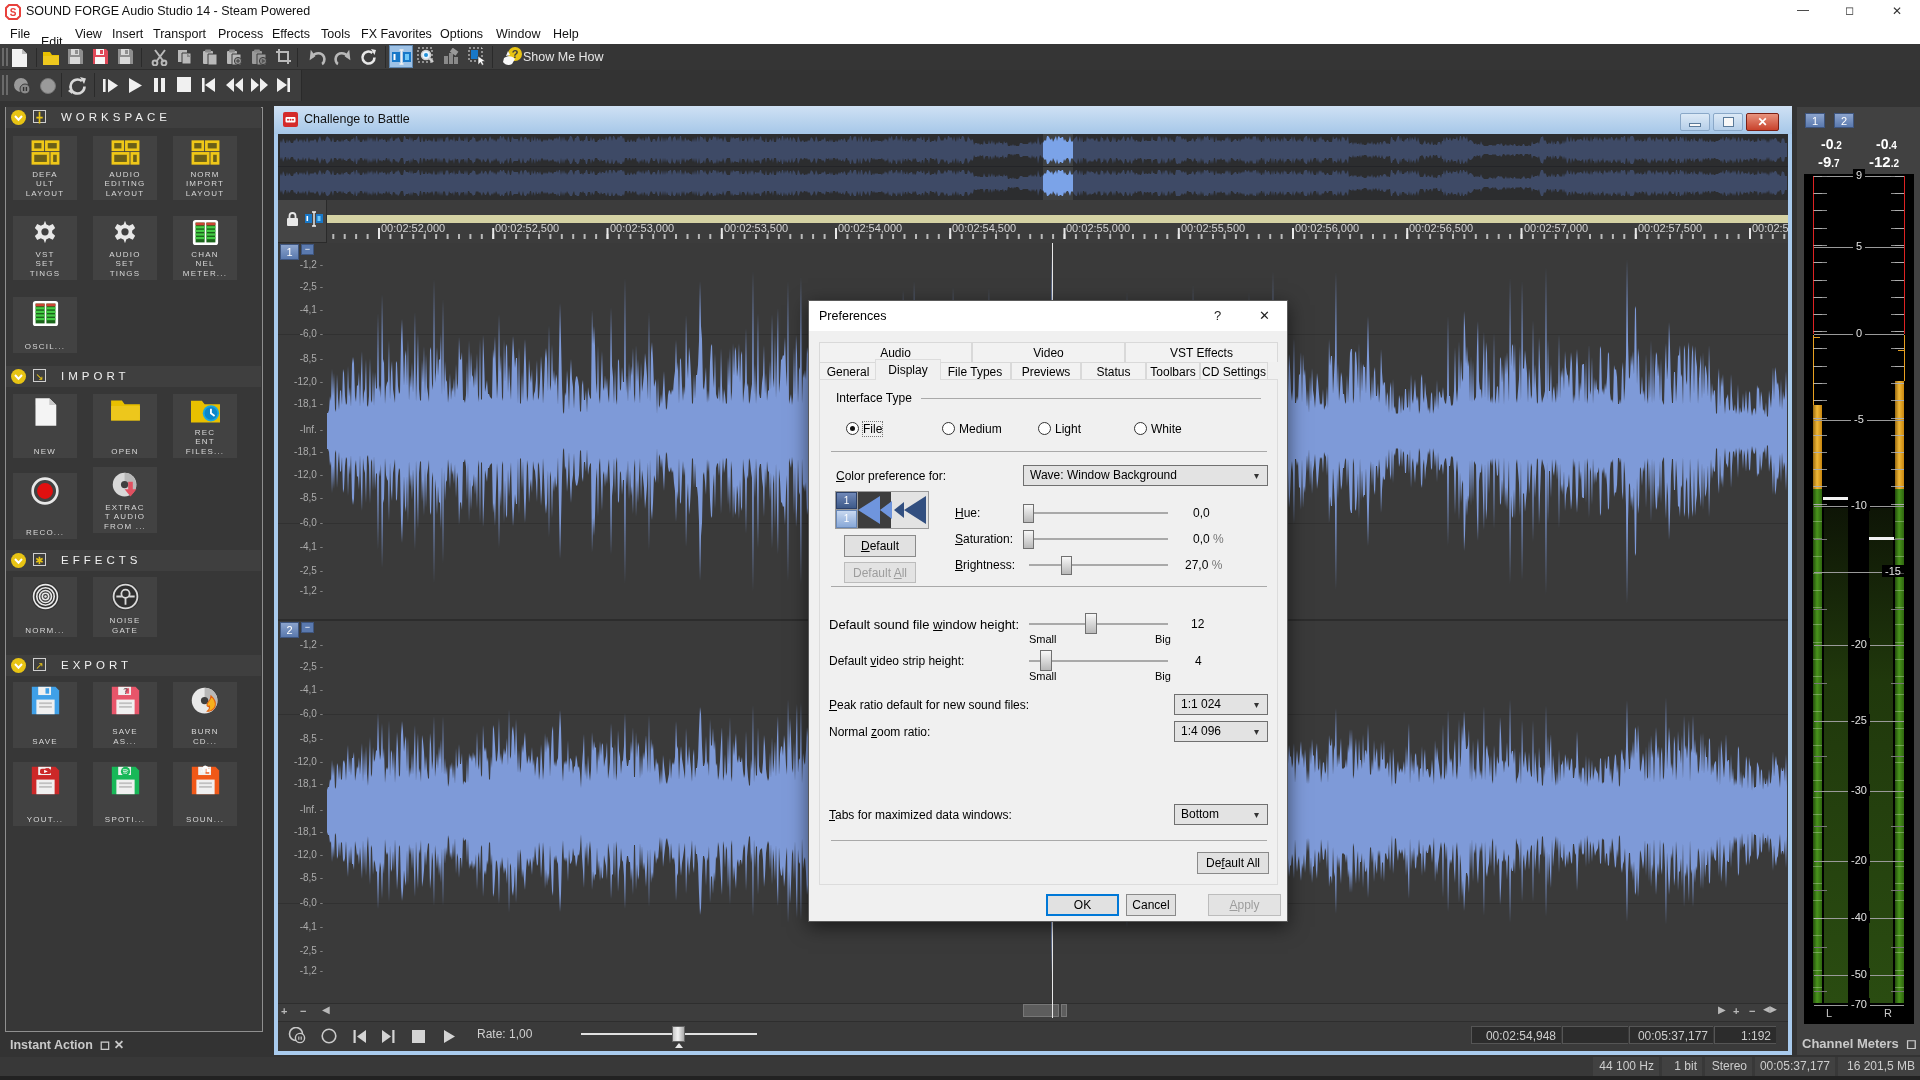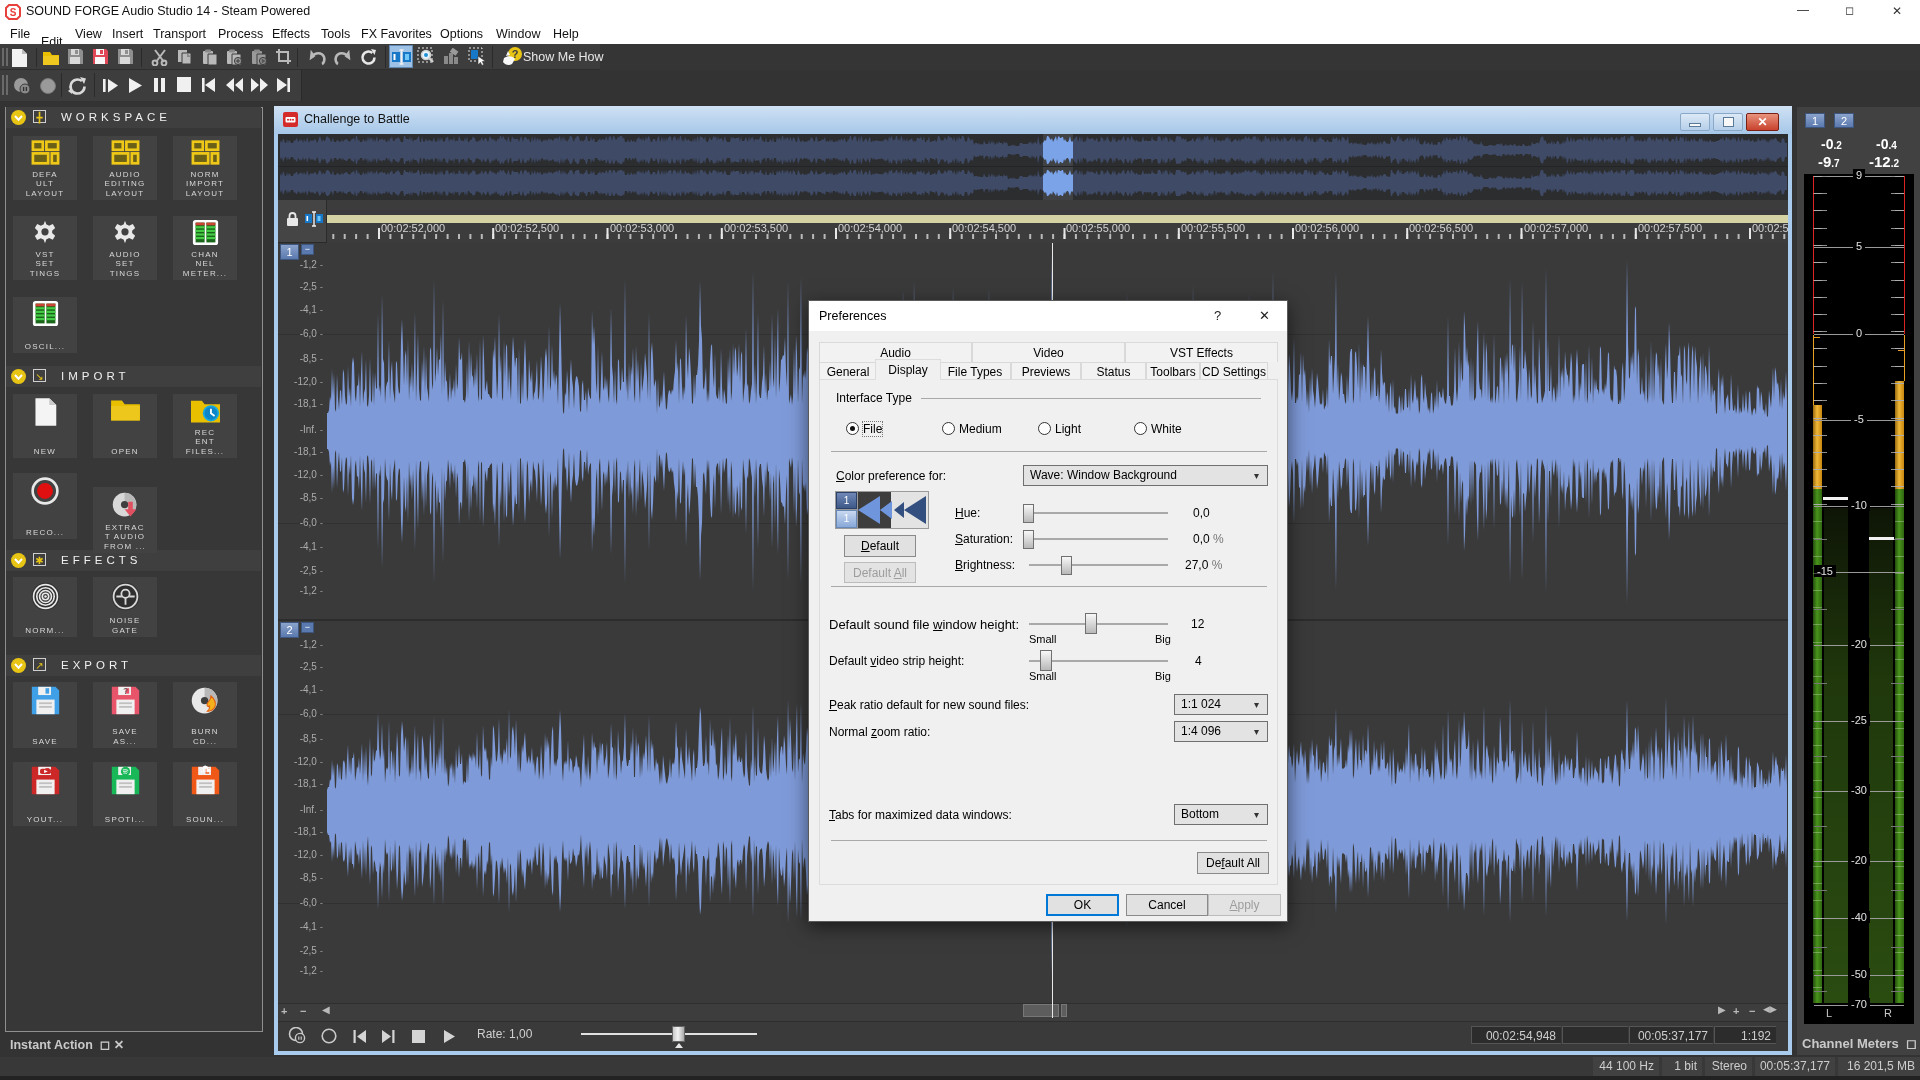--- a/index.html
+++ b/index.html
@@ -392,21 +392,21 @@
   </div>
 <div style="position:absolute;left:13px;top:473px;width:64px;height:66px;background:#424242">
 <div style="position:absolute;left:0;top:3px;width:100%;text-align:center"><svg width="30" height="30" viewBox="0 0 34 34">
         <circle cx="17" cy="17" r="14" fill="none" stroke="#e8e8e8" stroke-width="3"></circle>
         <circle cx="17" cy="17" r="9" fill="#e01010"></circle>
       </svg></div>
 <div style="position:absolute;left:-6px;right:-6px;bottom:2px;text-align:center;font-size:8px;letter-spacing:1.2px;color:#d8d8d8;line-height:9.5px">
       <div>RECO...</div>
     </div>
   </div>
-<div style="position:absolute;left:93px;top:487px;width:64px;height:66px;background:#424242">
+<div style="position:absolute;left:93px;top:467px;width:64px;height:66px;background:#424242">
 <div style="position:absolute;left:0;top:3px;width:100%;text-align:center"><svg width="31" height="31" viewBox="0 0 34 34">
         <circle cx="16" cy="16" r="13" fill="#d8d8d8"></circle>
         <path d="M16 3a13 13 0 019 22l-9-9z" fill="#b8b8b8"></path>
         <circle cx="16" cy="16" r="4" fill="#3f3f3f"></circle>
         <path d="M24 14v8h4l-6.5 8-6.5-8h4v-8z" fill="#e05060" transform="translate(1,-1)"></path>
       </svg></div>
 <div style="position:absolute;left:-6px;right:-6px;bottom:2px;text-align:center;font-size:8px;letter-spacing:1.2px;color:#d8d8d8;line-height:9.5px">
       <div>EXTRAC</div>
       <div>T AUDIO</div>
       <div>FROM ...</div>
@@ -881,21 +881,21 @@
 <div style="position:absolute;left:1814px;top:169px;width:90px;text-align:center;font-size:11px;color:#e0e0e0"><span style="background:#000;padding:0 3px">9</span></div>
 <div style="position:absolute;left:1814px;top:247px;width:90px;height:1px;background:#9a9a9a"></div>
 <div style="position:absolute;left:1814px;top:240px;width:90px;text-align:center;font-size:11px;color:#e0e0e0"><span style="background:#000;padding:0 3px">5</span></div>
 <div style="position:absolute;left:1814px;top:334px;width:90px;height:1px;background:#9a9a9a"></div>
 <div style="position:absolute;left:1814px;top:327px;width:90px;text-align:center;font-size:11px;color:#e0e0e0"><span style="background:#000;padding:0 3px">0</span></div>
 <div style="position:absolute;left:1814px;top:420px;width:90px;height:1px;background:#9a9a9a"></div>
 <div style="position:absolute;left:1814px;top:413px;width:90px;text-align:center;font-size:11px;color:#e0e0e0"><span style="background:#000;padding:0 3px">-5</span></div>
 <div style="position:absolute;left:1814px;top:506px;width:90px;height:1px;background:#9a9a9a"></div>
 <div style="position:absolute;left:1814px;top:499px;width:90px;text-align:center;font-size:11px;color:#e0e0e0"><span style="background:#000;padding:0 3px">-10</span></div>
 <div style="position:absolute;left:1814px;top:572px;width:90px;height:1px;background:#9a9a9a"></div>
-<div style="position:absolute;left:1814px;top:565px;width:90px;text-align:left;font-size:11px;color:#e0e0e0"><span style="background:#000;padding:0 3px">-15</span></div>
+<div style="position:absolute;left:1814px;top:565px;width:90px;text-align:right;font-size:11px;color:#e0e0e0"><span style="background:#000;padding:0 3px">-15</span></div>
 <div style="position:absolute;left:1814px;top:645px;width:90px;height:1px;background:#9a9a9a"></div>
 <div style="position:absolute;left:1814px;top:638px;width:90px;text-align:center;font-size:11px;color:#e0e0e0"><span style="background:#000;padding:0 3px">-20</span></div>
 <div style="position:absolute;left:1814px;top:721px;width:90px;height:1px;background:#9a9a9a"></div>
 <div style="position:absolute;left:1814px;top:714px;width:90px;text-align:center;font-size:11px;color:#e0e0e0"><span style="background:#000;padding:0 3px">-25</span></div>
 <div style="position:absolute;left:1814px;top:791px;width:90px;height:1px;background:#9a9a9a"></div>
 <div style="position:absolute;left:1814px;top:784px;width:90px;text-align:center;font-size:11px;color:#e0e0e0"><span style="background:#000;padding:0 3px">-30</span></div>
 <div style="position:absolute;left:1814px;top:861px;width:90px;height:1px;background:#9a9a9a"></div>
 <div style="position:absolute;left:1814px;top:854px;width:90px;text-align:center;font-size:11px;color:#e0e0e0"><span style="background:#000;padding:0 3px">-20</span></div>
 <div style="position:absolute;left:1814px;top:918px;width:90px;height:1px;background:#9a9a9a"></div>
 <div style="position:absolute;left:1814px;top:911px;width:90px;text-align:center;font-size:11px;color:#e0e0e0"><span style="background:#000;padding:0 3px">-40</span></div>
@@ -1155,14 +1155,14 @@
   <span class="abs" style="left:20px;top:397px;font-size:12px"><u>P</u>eak ratio default for new sound files:</span>
   <div class="abs" style="left:365px;top:393px;width:94px;height:21px;background:#e3e3e3;border:1px solid #707070;font-size:12px;line-height:19px;padding-left:6px">1:1 024<span style="position:absolute;right:8px;top:0;color:#333;font-size:10px">▾</span></div>
   <span class="abs" style="left:20px;top:424px;font-size:12px">Normal <u>z</u>oom ratio:</span>
   <div class="abs" style="left:365px;top:420px;width:94px;height:21px;background:#e3e3e3;border:1px solid #707070;font-size:12px;line-height:19px;padding-left:6px">1:4 096<span style="position:absolute;right:8px;top:0;color:#333;font-size:10px">▾</span></div>
   <span class="abs" style="left:20px;top:507px;font-size:12px"><u>T</u>abs for maximized data windows:</span>
   <div class="abs" style="left:365px;top:503px;width:94px;height:21px;background:#e3e3e3;border:1px solid #707070;font-size:12px;line-height:19px;padding-left:6px">Bottom<span style="position:absolute;right:8px;top:0;color:#333;font-size:10px">▾</span></div>
   <div class="abs" style="left:22px;top:539px;width:436px;height:1px;background:#a9a9a9"></div>
   <div class="abs" style="left:388px;top:551px;width:72px;height:22px;background:#e1e1e1;border:1px solid #8a8a8a;text-align:center;font-size:12px;line-height:21px">De<u>f</u>ault All</div>
 
   <div class="abs" style="left:237px;top:593px;width:73px;height:22px;background:#e1e1e1;border:2px solid #0078d7;text-align:center;font-size:12px;line-height:18px">OK</div>
-  <div class="abs" style="left:317px;top:593px;width:82px;height:22px;background:#e1e1e1;border:1px solid #8a8a8a;text-align:center;font-size:12px;line-height:20px">Cancel</div>
+  <div class="abs" style="left:317px;top:593px;width:50px;height:22px;background:#e1e1e1;border:1px solid #8a8a8a;text-align:center;font-size:12px;line-height:20px">Cancel</div>
   <div class="abs" style="left:399px;top:593px;width:73px;height:22px;background:#e3e3e3;border:1px solid #bcbcbc;text-align:center;font-size:12px;line-height:20px;color:#9d9d9d"><u>A</u>pply</div>
 </div>
 </body></html>

